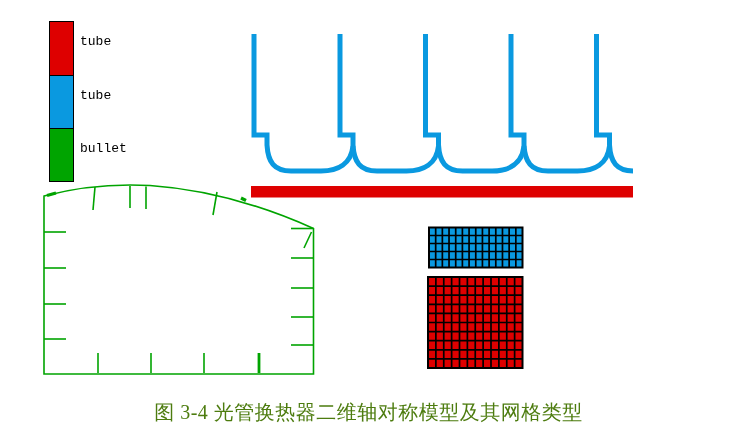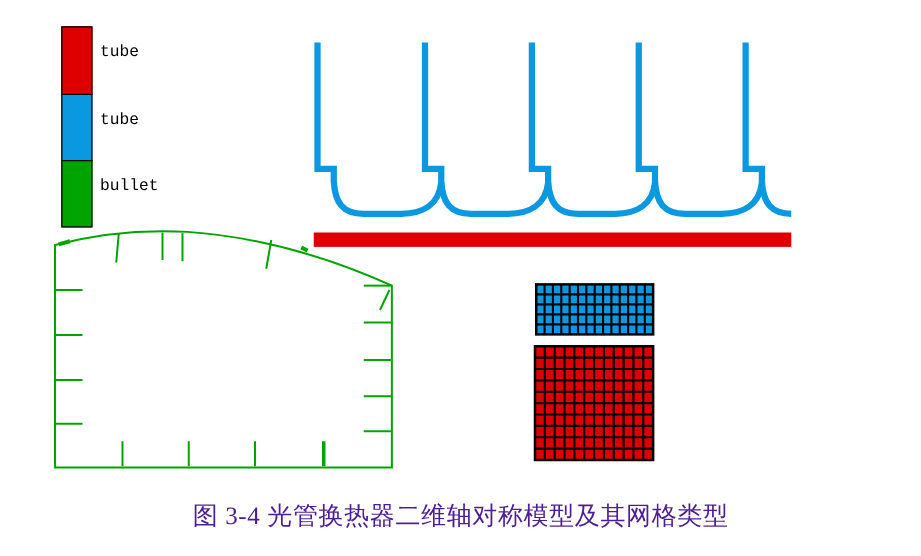--- a/index.html
+++ b/index.html
@@ -13,21 +13,21 @@
   }
   .legend-label{
     position:absolute;left:80px;height:14px;line-height:14px;
     font-family:"Liberation Mono","DejaVu Sans Mono",monospace;
     font-size:13px;color:#000;white-space:pre;
   }
   #drawing{position:absolute;left:0;top:0;}
   .caption{
     position:absolute;left:0;top:399px;width:737px;text-align:center;
     font-family:"Liberation Serif","DejaVu Serif",serif;
-    font-size:20px;color:#4c1d95;letter-spacing:0.5px;
+    font-size:20px;color:#4d7c0f;letter-spacing:0.5px;
   }
 </style>
 </head>
 <body>
 
 <div class="stage">
 
   <svg id="drawing" width="737" height="445" viewBox="0 0 737 445">
       <path d="M 254 34 L 254 135 L 267 135 L 267 145 C 268 162 274 171 291 171 L 321 171 C 338 171 351 164 353 146" fill="none" stroke="#0a99e0" stroke-width="5"></path>
       <path d="M 340 34 L 340 135 L 353 135 L 353 145 C 354 162 360 171 377 171 L 406.5 171 C 423.5 171 436.5 164 438.5 146" fill="none" stroke="#0a99e0" stroke-width="5"></path>

